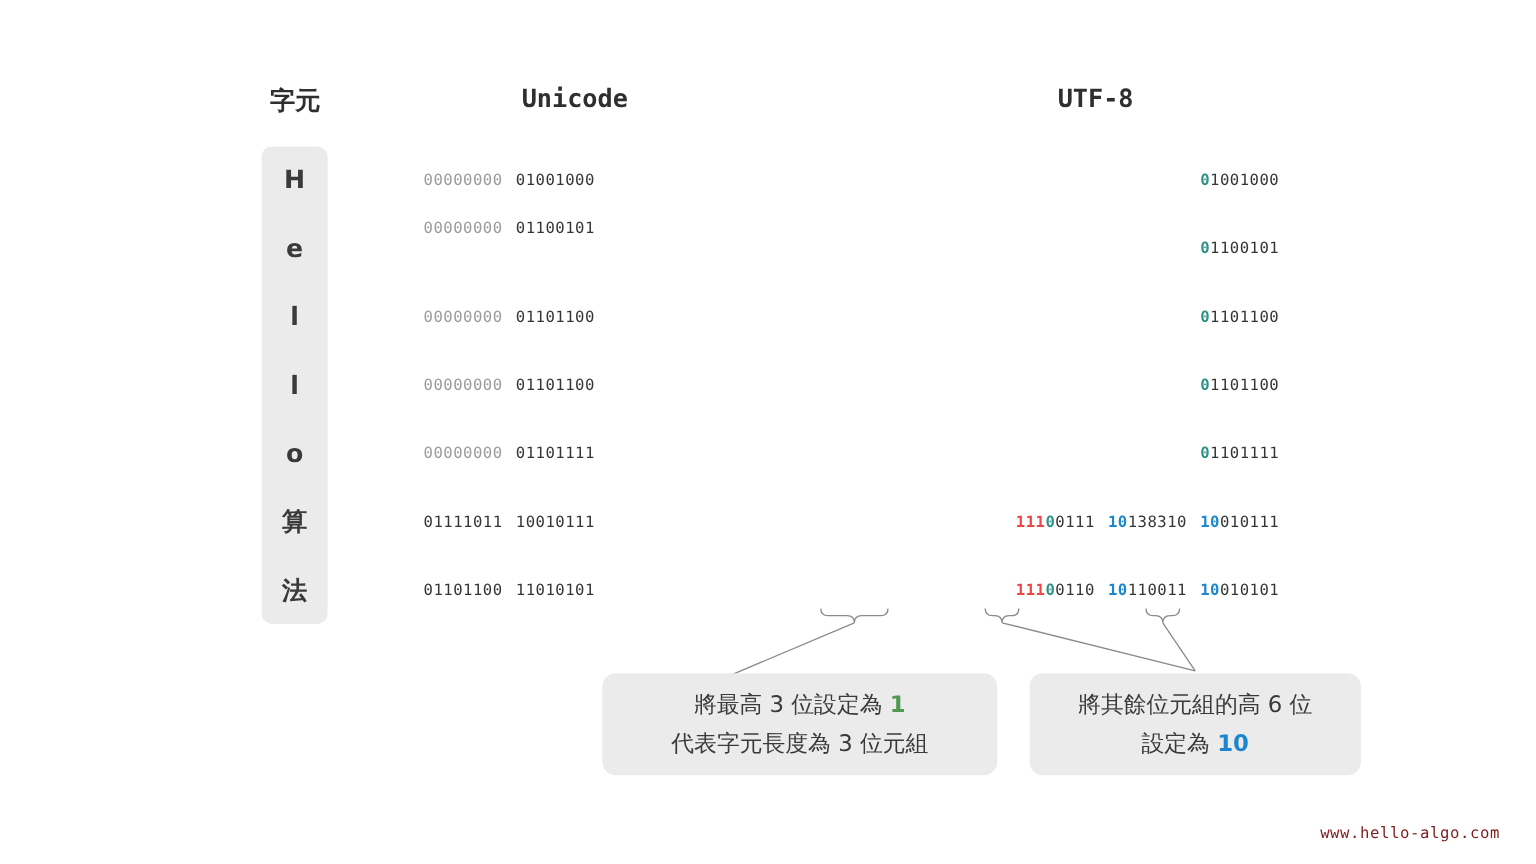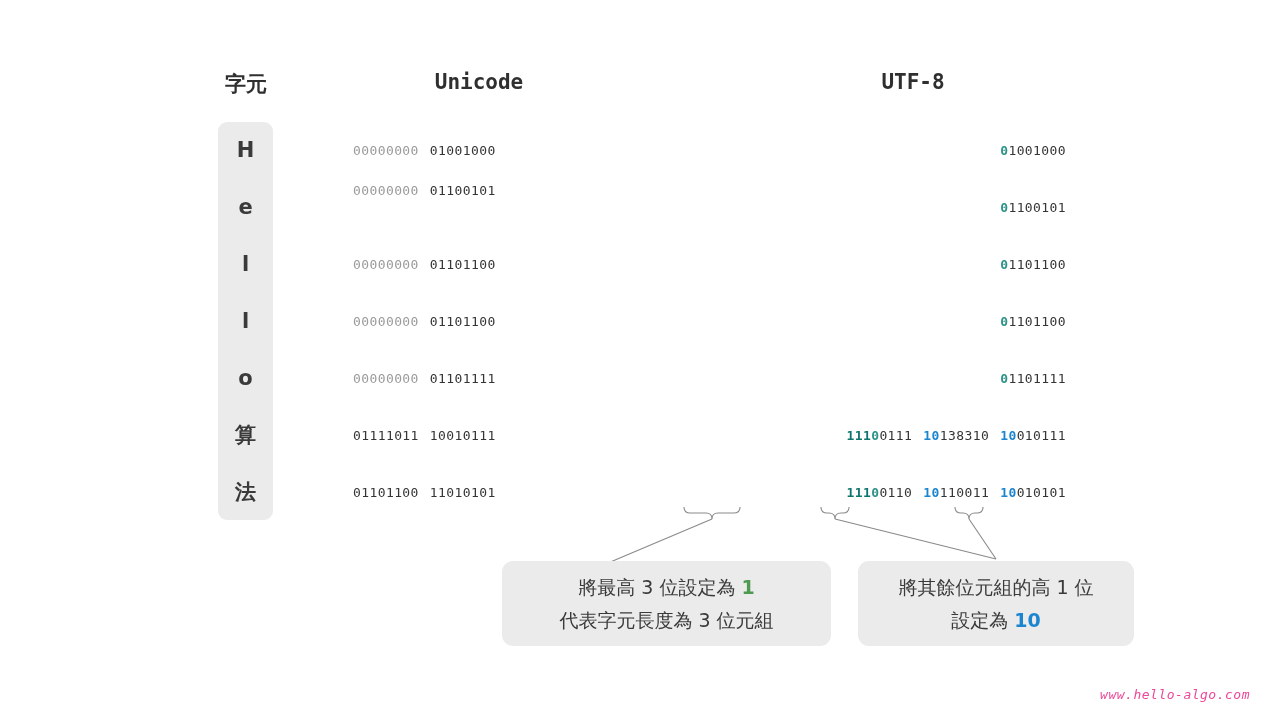--- a/index.html
+++ b/index.html
@@ -76,21 +76,21 @@
   }
   .utf8-col {
     left: 640px;
     width: 426px;
     text-align: right;
   }
 
   .b-gray  { color: #9b9b9b; }
   .b-dark  { color: #353535; }
   .b-teal  { color: #2e9287; font-weight: bold; }
-  .b-green { color: #0f766e; font-weight: bold; }
+  .b-green { color: #ef4444; font-weight: bold; }
   .b-blue  { color: #1c85cf; font-weight: bold; }
   .sp { display: inline-block; width: 11px; }
 
   
   .note-box {
     position: absolute;
     background: #ebebeb;
     border-radius: 11px;
     font-family: "DejaVu Sans", "Liberation Sans", sans-serif;
     font-size: 19px;
@@ -117,23 +117,22 @@
     pointer-events: none;
   }
 
   
   #watermark {
     position: absolute;
     right: 30px;
     bottom: 18px;
     font-family: "DejaVu Sans Mono", "Liberation Mono", monospace;
     font-size: 13px;
-    color: #ec4899;
+    color: #7f1d1d;
     letter-spacing: 0.5px;
-    font-style: italic;
   }
 </style>
 </head>
 <body>
 
 <div class="stage">
 
   <div class="col-header" id="hdr-char">字元</div>
   <div class="col-header" id="hdr-unicode">Unicode</div>
   <div class="col-header" id="hdr-utf8">UTF-8</div>
@@ -180,18 +179,18 @@
       <path d="M969,519 L996,559"></path>
     </g>
   </svg>
 
   <div class="note-box" id="note-left">
     <div class="note-line"><span>將最高 3 位設定為 </span><span class="hl-green">1</span></div>
     <div class="note-line">代表字元長度為 3 位元組</div>
   </div>
 
   <div class="note-box" id="note-right">
-    <div class="note-line">將其餘位元組的高 1 位</div>
+    <div class="note-line">將其餘位元組的高 6 位</div>
     <div class="note-line"><span>設定為 </span><span class="hl-blue">10</span></div>
   </div>
 
   <div id="watermark">www.hello-algo.com</div>
 </div>
 
 </body></html>

